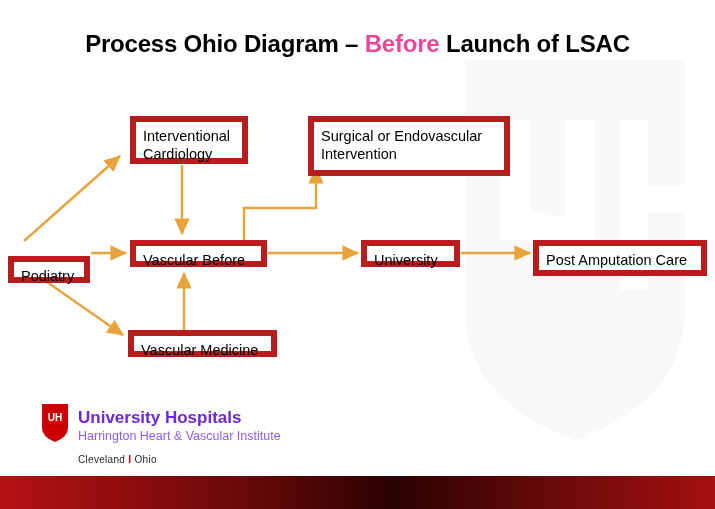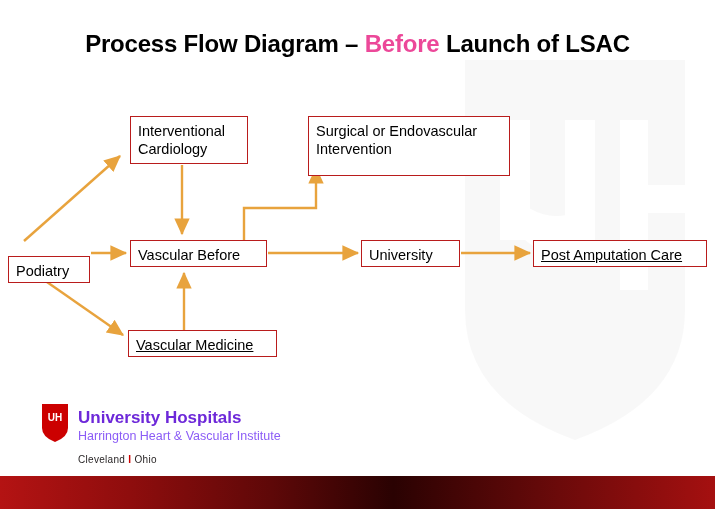--- a/index.html
+++ b/index.html
@@ -41,21 +41,21 @@
     font-size: 24px;
     font-weight: bold;
     color: #000000;
     letter-spacing: -0.2px;
   }
   #title .accent {
     color: #ec4899;
   }
   .node {
     position: absolute;
-    border: 1px solid #b91c1c;
+    border: 6px solid #b91c1c;
     background: #ffffff;
     color: #000000;
     font-size: 14.5px;
     line-height: 1.25;
     box-sizing: border-box;
     padding: 5px 7px 5px 7px;
     white-space: pre-line;
   }
   #svg-arrows {
     position: absolute;
@@ -127,21 +127,21 @@
     </g>
     <g fill="#ffffff">
       <rect x="75" y="60" width="30" height="120"></rect>
       <rect x="140" y="60" width="30" height="120"></rect>
       <path d="M75 150 q45 70 95 30 l0 -40 q-50 40 -95 -20 z"></path>
       <rect x="195" y="60" width="28" height="170"></rect>
       <rect x="195" y="125" width="65" height="28"></rect>
     </g>
   </svg>
 
-  <div id="title"><span>Process Flow Diagram – </span><span class="accent">Before</span><span> Launch of LSAC</span></div>
+  <div id="title"><span>Process Ohio Diagram – </span><span class="accent">Before</span><span> Launch of LSAC</span></div>
 
   <svg id="svg-arrows" viewBox="0 0 715 509" xmlns="http://www.w3.org/2000/svg">
     <defs>
       <marker id="ah" markerWidth="9" markerHeight="9" refX="6.5" refY="3.2" orient="auto" markerUnits="strokeWidth">
         <path d="M0,0 L7,3.2 L0,6.4 z" fill="#e8a33d"></path>
       </marker>
     </defs>
     <g stroke="#e8a33d" stroke-width="2.4" fill="none" marker-end="url(#ah)">
 
       <path d="M24,241 L120,156"></path>
@@ -167,23 +167,23 @@
 
   <div class="node" style="left:308px; top:116px; width:202px; height:60px;">Surgical or Endovascular
 Intervention</div>
 
   <div class="node" style="left:8px; top:256px; width:82px; height:27px;">Podiatry</div>
 
   <div class="node" style="left:130px; top:240px; width:137px; height:27px;">Vascular Before</div>
 
   <div class="node" style="left:361px; top:240px; width:99px; height:27px;">University</div>
 
-  <div class="node" style="left:533px; top:240px; width:174px; height:27px;text-decoration:underline;">Post Amputation Care</div>
+  <div class="node" style="left:533px; top:240px; width:174px; height:36px;">Post Amputation Care</div>
 
-  <div class="node" style="left:128px; top:330px; width:149px; height:27px;text-decoration:underline;">Vascular Medicine</div>
+  <div class="node" style="left:128px; top:330px; width:149px; height:27px;">Vascular Medicine</div>
 
   <div id="logo-block">
     <svg id="logo-mark" viewBox="0 0 30 38" xmlns="http://www.w3.org/2000/svg">
       <path d="M2 0 L28 0 L28 24 Q28 33 15 38 Q2 33 2 24 Z" fill="#cc0000"></path>
       <text x="15" y="17" font-family="Liberation Sans, sans-serif" font-size="10" font-weight="bold" fill="#ffffff" text-anchor="middle">UH</text>
     </svg>
     <div id="logo-name">University Hospitals</div>
     <div id="logo-sub">Harrington Heart &amp; Vascular Institute</div>
     <div id="logo-city"><span>Cleveland</span> <span class="sep">I</span> <span>Ohio</span></div>
   </div>

